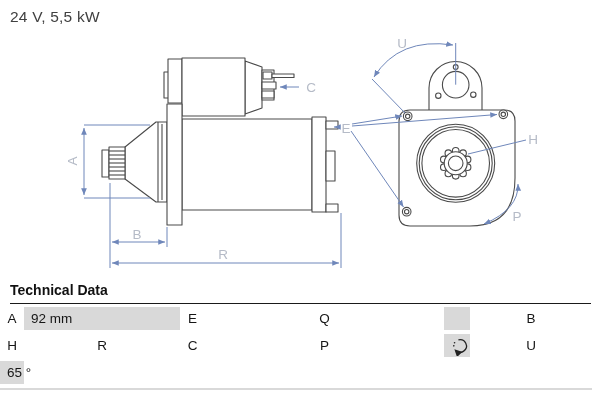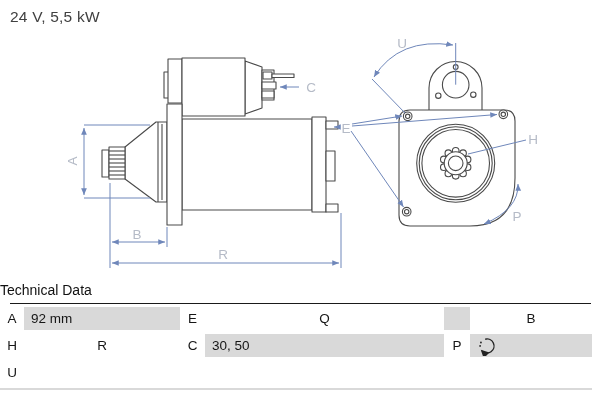--- a/index.html
+++ b/index.html
@@ -7,21 +7,21 @@
     position:relative;width:600px;height:400px;background:#ffffff;
     font-family:"Liberation Sans", sans-serif;color:#1a1a1a;overflow:hidden;
   }
   #page-title{
     position:absolute;left:10px;top:8px;font-size:15.5px;font-weight:500;
     letter-spacing:.2px;color:#404040;
   }
   #diagram-svg{position:absolute;left:0;top:0;}
   
   #tech{position:absolute;left:0;top:283px;width:600px;}
-  #tech-heading{font-size:14px;font-weight:normal;color:#111;line-height:1;}
+  #tech-heading{margin-left:10px;font-size:14px;font-weight:bold;color:#111;line-height:1;}
   #tech-rule{margin:6px 0 0 10px;width:581px;height:0;border-top:1.6px solid #1a1a1a;}
   #tech-grid{
     margin-top:3px;width:592px;display:grid;
     grid-template-columns:24px 156px 25px 239px 26px 122px;
     grid-auto-rows:23px;row-gap:4px;
   }
   .kcell{background:#ffffff;display:flex;align-items:center;justify-content:center;
          font-size:13.5px;color:#161616;}
   .vcell{background:#d9d9d9;display:flex;align-items:center;padding-left:7px;
          font-size:13.5px;color:#161616;white-space:nowrap;}
@@ -164,33 +164,33 @@
       <div class="vcell">92 mm</div>
       <div class="kcell">E</div>
       <div class="kcell">Q</div>
       <div class="vcell"></div>
 
       <div class="kcell">B</div>
       <div class="kcell">H</div>
       <div class="kcell">R</div>
 
       <div class="kcell">C</div>
-      <div class="vcell">30, 50</div>
       <div class="kcell">P</div>
       <div class="vcell">
         <svg class="rot-icon" width="21" height="21" viewBox="0 0 21 21">
           <defs>
             <marker id="arrK" viewBox="0 0 10 10" refX="7" refY="5" markerWidth="6.5" markerHeight="6.5" orient="auto">
               <path d="M0,0.5 L9,5 L0,9.5 z" fill="#222222"></path>
             </marker>
           </defs>
           <path d="M8.19,4.24 A7,7 0 1 1 5.05,15.95" fill="none" stroke="#222222" stroke-width="1.4" marker-end="url(#arrK)"></path>
           <circle cx="3.94" cy="7.5" r="0.9" fill="#222222"></circle>
           <circle cx="3.1" cy="10.9" r="0.9" fill="#222222"></circle>
         </svg>
       </div>
       <div class="kcell">U</div>
+      <div class="vcell">65 °</div>
     </div>
 
     <div id="tech-bottom"></div>
   </div>
 
 </div>
 
 </body></html>

